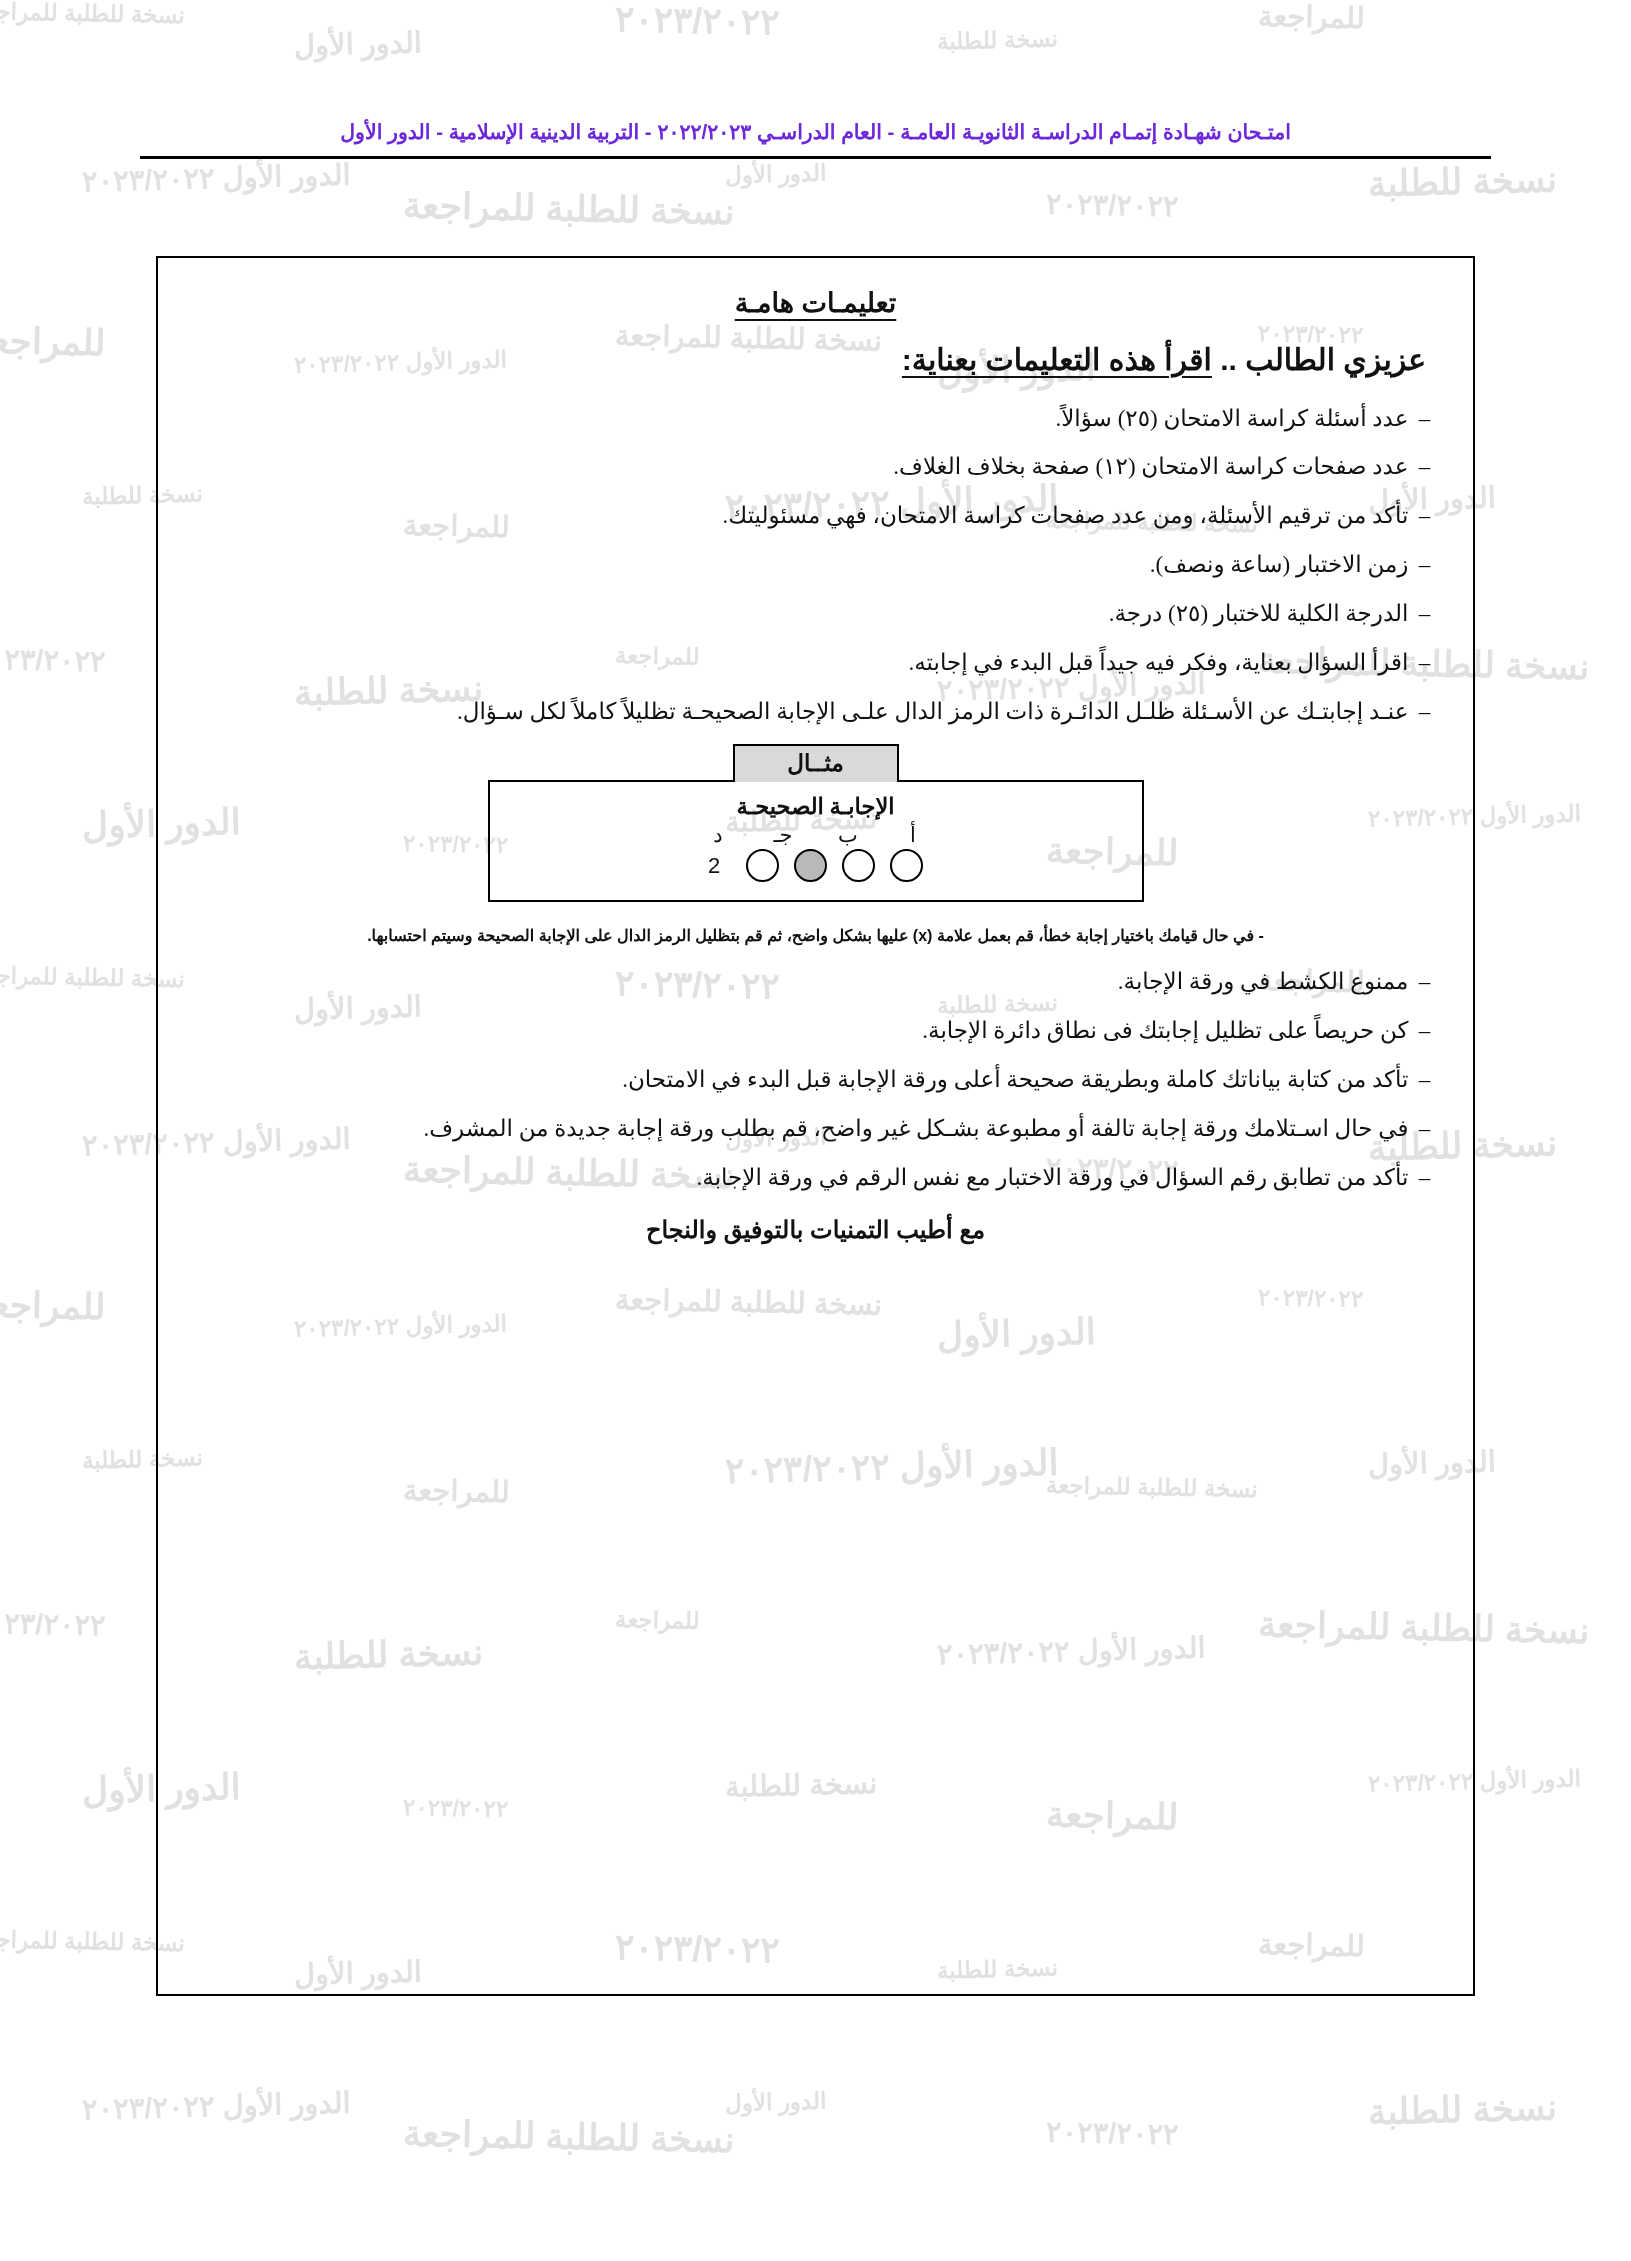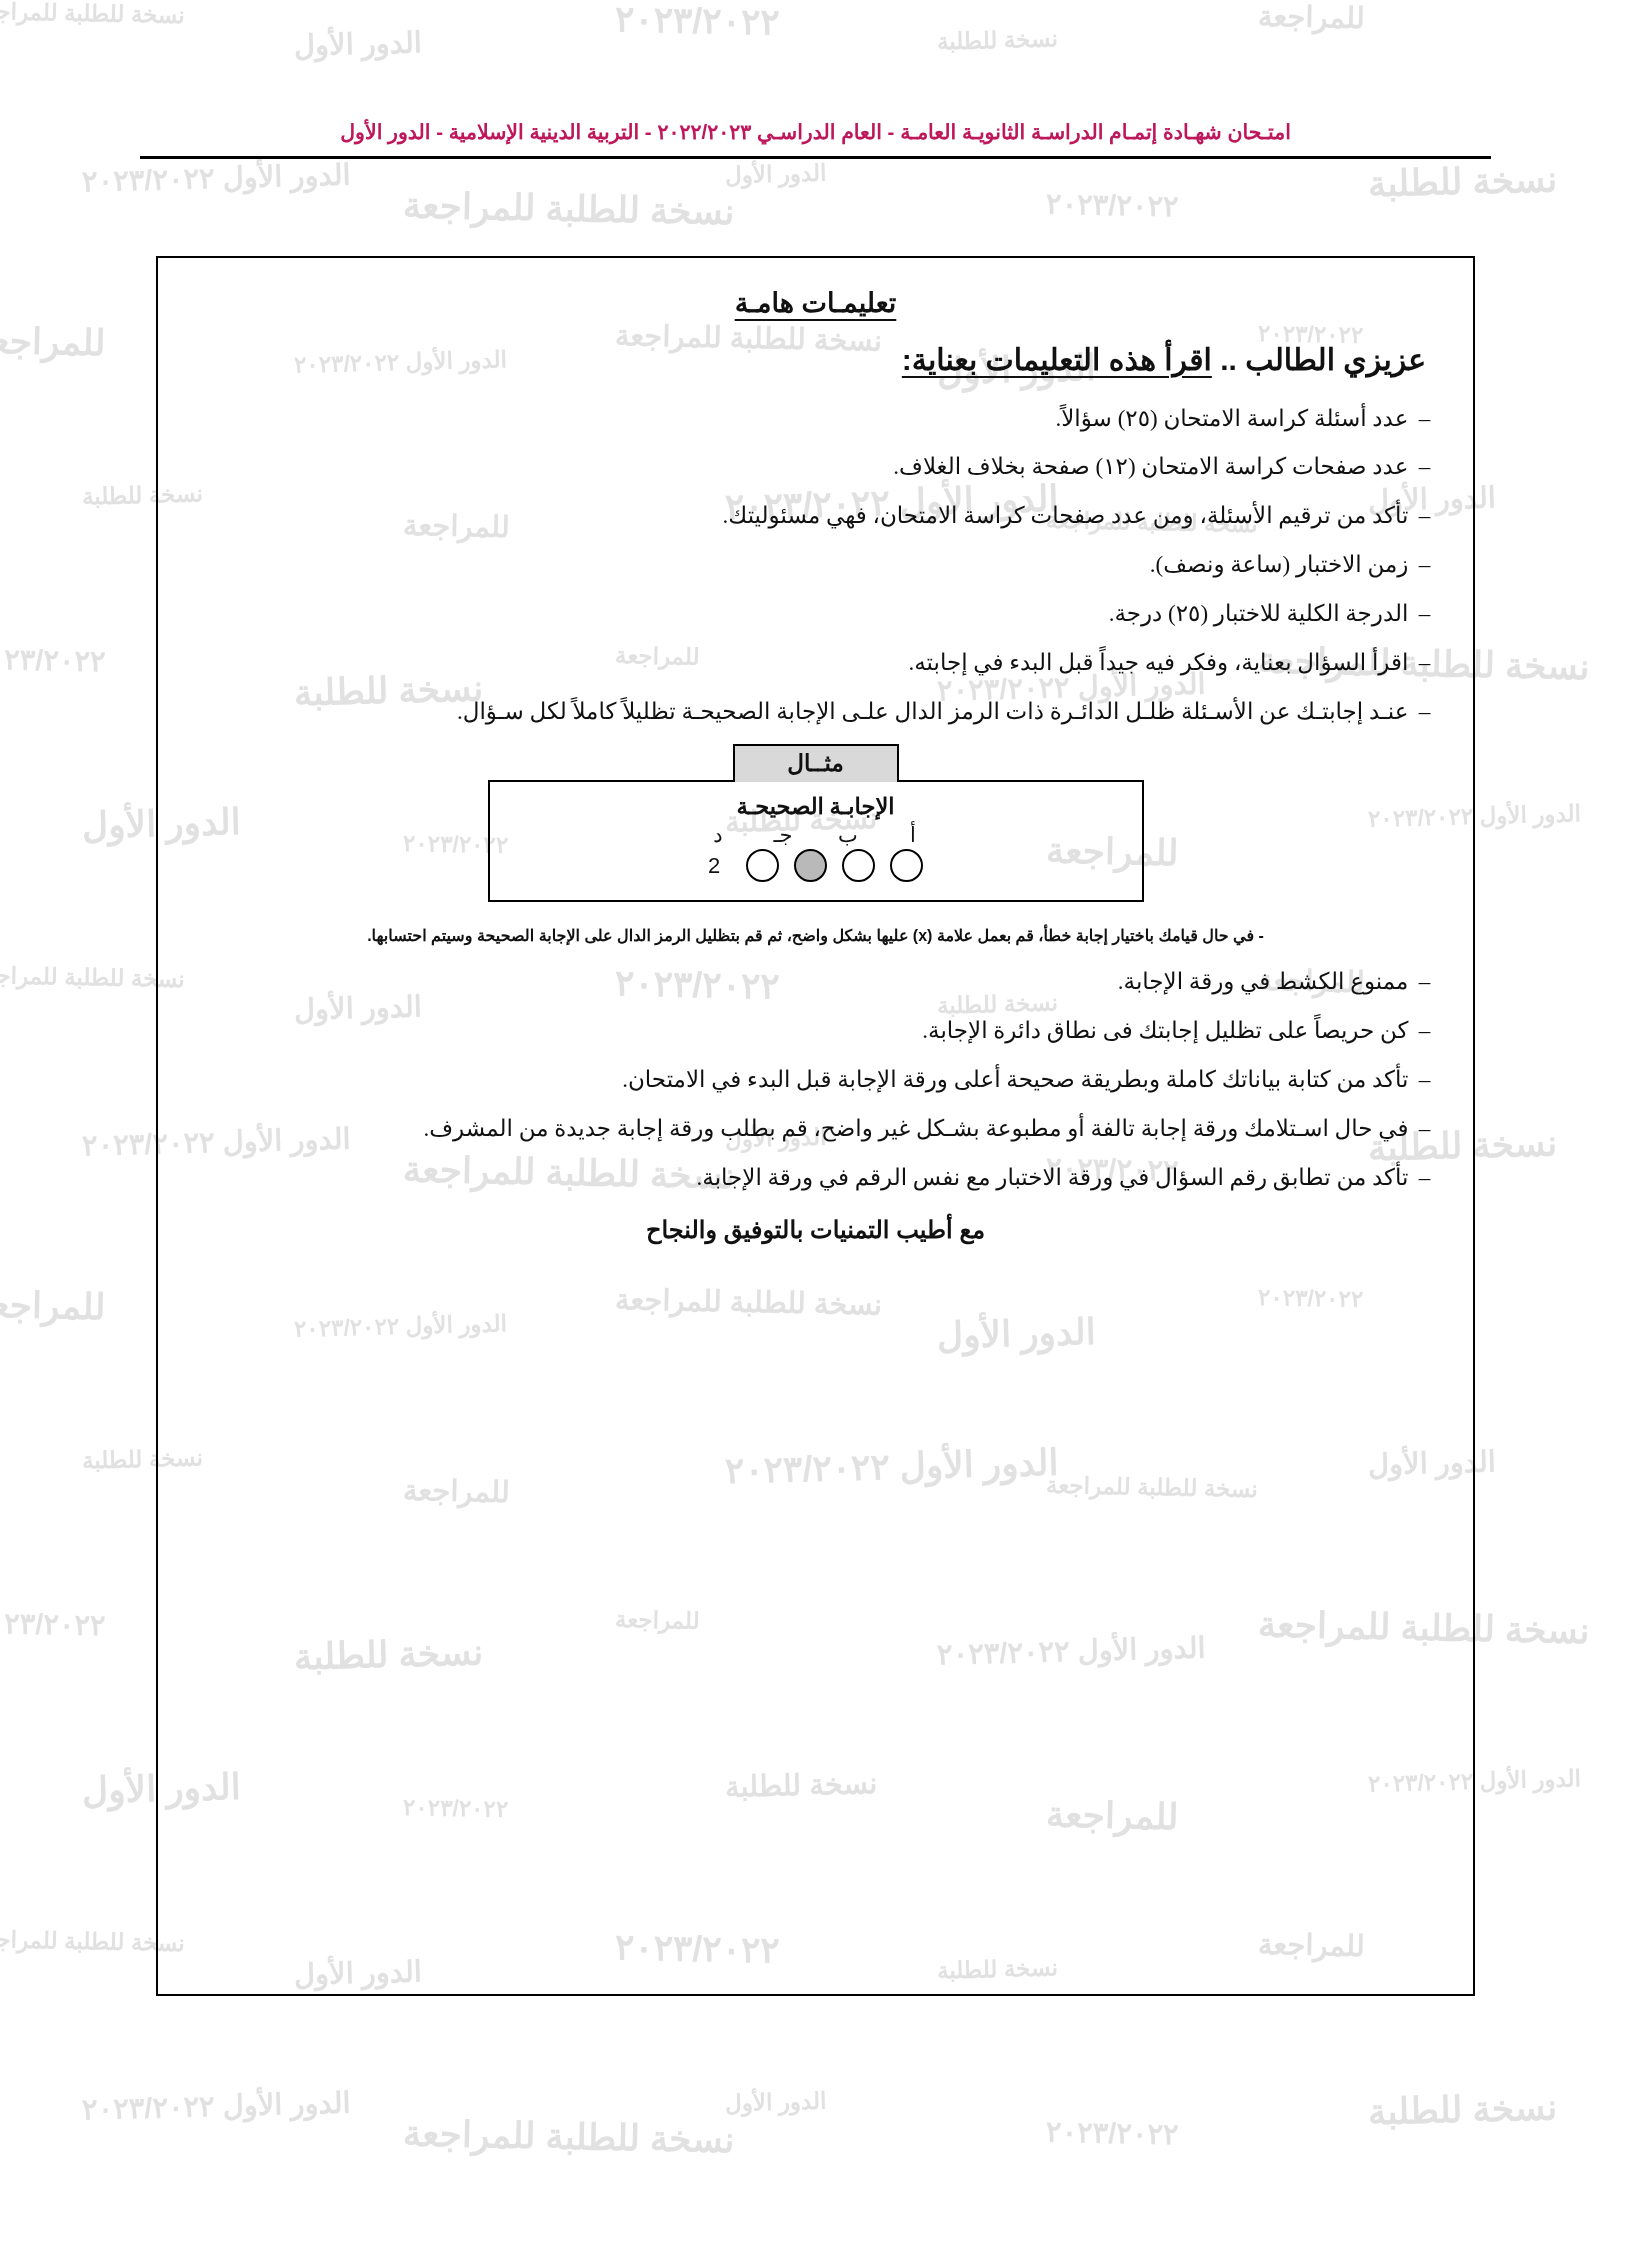--- a/index.html
+++ b/index.html
@@ -48,21 +48,21 @@
 
   .header-line {
     position: absolute;
     top: 120px;
     left: 140px;
     right: 140px;
     text-align: center;
     font-family: "Liberation Sans", sans-serif;
     font-weight: 700;
     font-size: 20.5px;
-    color: #be185d;
+    color: #6d28d9;
     letter-spacing: 0px;
   }
   .header-rule {
     position: absolute;
     top: 156px;
     left: 140px;
     right: 140px;
     height: 3.4px;
     background: #000;
   }

